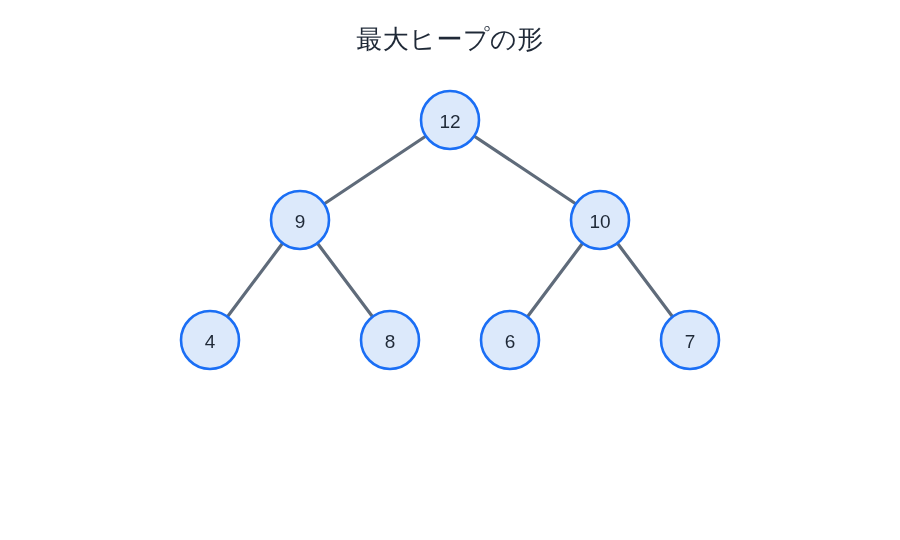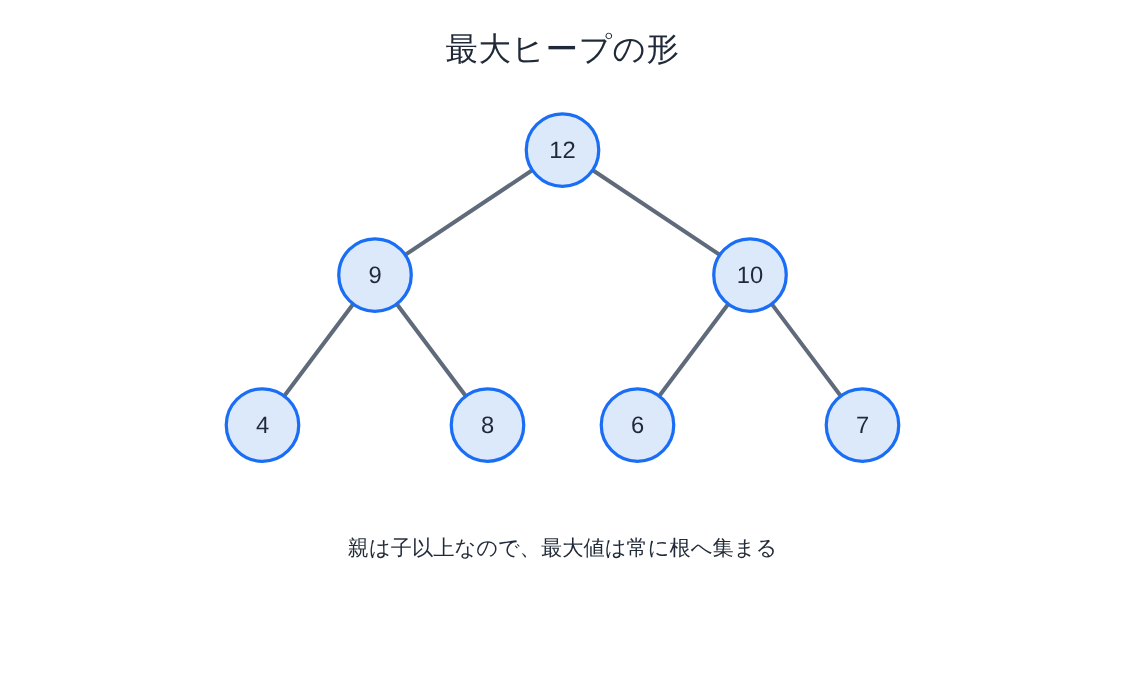--- a/index.html
+++ b/index.html
@@ -107,15 +107,14 @@
           <circle cx="510" cy="340" r="29" class="node-circle" fill="#dce9fb" stroke="#1a6ef5"></circle>
           <text x="510" y="341" class="node-label">6</text>
         </g>
         <g>
           <circle cx="690" cy="340" r="29" class="node-circle" fill="#dce9fb" stroke="#1a6ef5"></circle>
           <text x="690" y="341" class="node-label">7</text>
         </g>
       </g>
   </svg>
 
-  <div class="fig-caption">親は子以上なので、最大値は常に根へ集まる</div>
 
 </div>
 
 </body></html>

